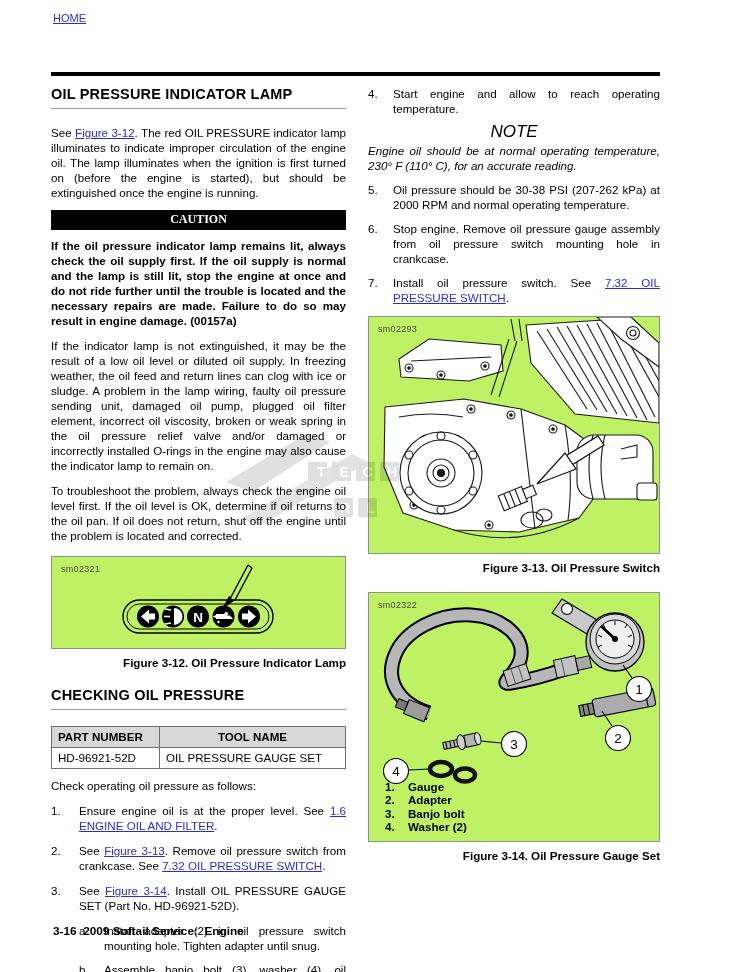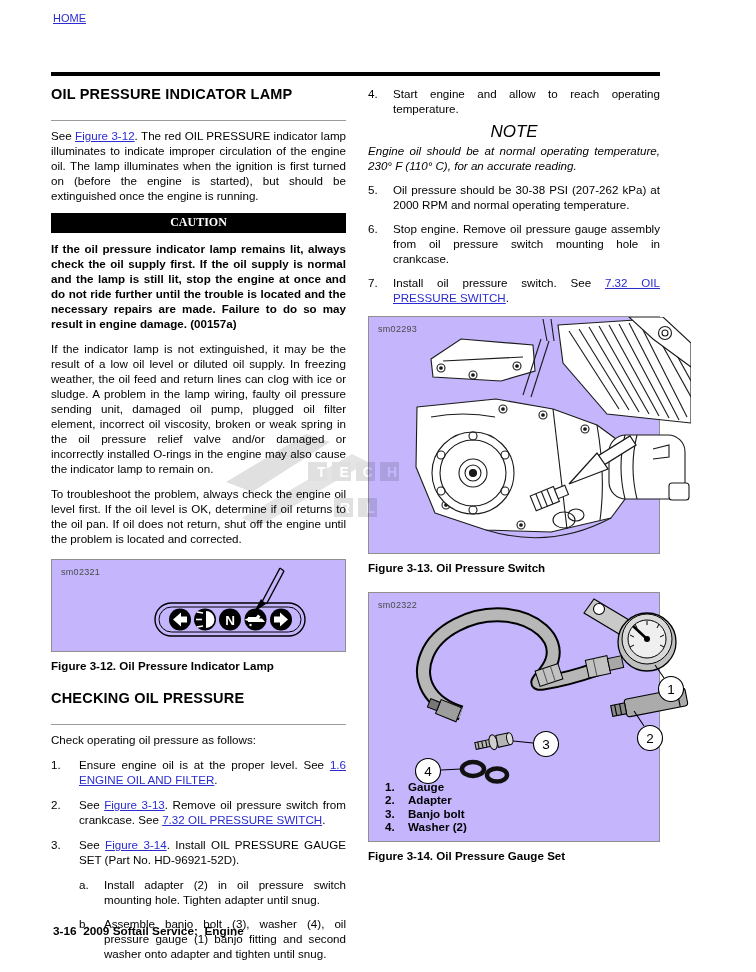--- a/index.html
+++ b/index.html
@@ -13,21 +13,21 @@
   #col-left  { left:51px;  width:295px; }
   #col-right { left:368px; width:292px; }
 
   .home { position:absolute; left:53px; top:12px; font-size:11px; }
   .title-row { position:absolute; left:51px; top:40px; width:609px; }
   .title { font-size:25px; font-weight:bold; letter-spacing:.5px; }
   .sec-num { position:absolute; right:0; top:2px; font-size:23px; font-weight:bold; }
   .title-rule { position:absolute; left:51px; top:72px; width:609px; height:4px; background:#000; }
 
   h2.sect { font-size:14.5px; font-weight:bold; letter-spacing:.2px;
-            border-bottom:1px solid #9a9a9a; padding-bottom:18px; margin-bottom:7px; }
+            border-bottom:1px solid #9a9a9a; padding-bottom:6px; margin-bottom:16px; }
   p.body { font-size:11.6px; line-height:15px; text-align:justify; margin-bottom:10px; }
   p.body.bold { font-weight:bold; }
   .caution-bar { background:#000; color:#fff; font-size:12px; font-weight:bold;
                  text-align:center; padding:2px 0 3px; margin-bottom:8px;font-family:Liberation Serif, serif; }
   .note-head { font-size:17px; font-style:italic; text-align:center; margin-bottom:1px; }
   .note-text { font-size:11.6px; font-style:italic; line-height:15px; text-align:justify; margin-bottom:9px; }
 
   .step { display:flex; font-size:11.6px; line-height:15px; margin-bottom:10px; }
   .step .num { width:28px; flex-shrink:0; }
   .step .txt { flex:1; text-align:justify; }
@@ -35,23 +35,23 @@
   .substep .num { width:25px; flex-shrink:0; }
   .substep .txt { flex:1; text-align:justify; }
 
   table.tools { width:100%; border-collapse:collapse; margin-bottom:9px; font-size:11.6px; }
   table.tools th, table.tools td { border:1px solid #6e6e6e; padding:3px 6px 4px; }
   table.tools th { background:#d8d8d8; font-weight:bold; text-align:left; }
   table.tools th.c { text-align:center; }
   table.tools td { background:#fff; }
   .col-part { width:108px; }
 
-  .figbox { position:relative; border:1px solid #8f8f8f; background:#c4b5fd; margin-bottom:7px;padding-left:32px; }
+  .figbox { position:relative; border:1px solid #8f8f8f; background:#bef264; margin-bottom:7px; }
   .figtag { position:absolute; left:9px; top:7px; font-size:9px; color:#4a4a4a; letter-spacing:.3px; }
-  .figcap { font-size:11.6px; font-weight:bold; text-align:left; margin-bottom:18px; }
+  .figcap { font-size:11.6px; font-weight:bold; text-align:right; margin-bottom:18px; }
   #fig12-box { height:93px; }
   #fig13-box { height:238px; }
   #fig14-box { height:250px; margin-top:9px; }
   .legend { position:absolute; left:16px; bottom:8px; font-size:11.6px; font-weight:bold; line-height:13.2px; }
   .legend .row { display:flex; }
   .legend .n { width:23px; }
 
   .footer { position:absolute; left:53px; top:924px; font-size:11.8px; font-weight:bold; white-space:pre-wrap; }
 
   #watermark { position:absolute; left:222px; top:420px; width:260px; height:125px;
@@ -120,20 +120,32 @@
           <line x1="178.5" y1="41" x2="196" y2="8" stroke="#000" stroke-width="1.4"></line>
           <line x1="182.5" y1="44" x2="200" y2="11" stroke="#000" stroke-width="1.4"></line>
           <line x1="196" y1="8" x2="200" y2="11" stroke="#000" stroke-width="1.2"></line>
         </g>
       </svg>
     </div>
     <div class="figcap">Figure 3-12. Oil Pressure Indicator Lamp</div>
 
     <h2 class="sect">CHECKING OIL PRESSURE</h2>
 
+    <table class="tools">
+      <tbody>
+          <tr>
+        <th class="col-part">PART NUMBER</th>
+        <th class="c">TOOL NAME</th>
+      </tr>
+      <tr>
+        <td>HD-96921-52D</td>
+        <td>OIL PRESSURE GAUGE SET</td>
+      </tr>
+    </tbody>
+      </table>
 
     <p class="body">Check operating oil pressure as follows:</p>
 
     <div class="step">
       <span class="num">1.</span>
       <span class="txt"><span>Ensure engine oil is at the proper level. See </span><a>1.6 ENGINE OIL AND FILTER</a><span>.</span></span>
     </div>
 
     <div class="step">
       <span class="num">2.</span>

